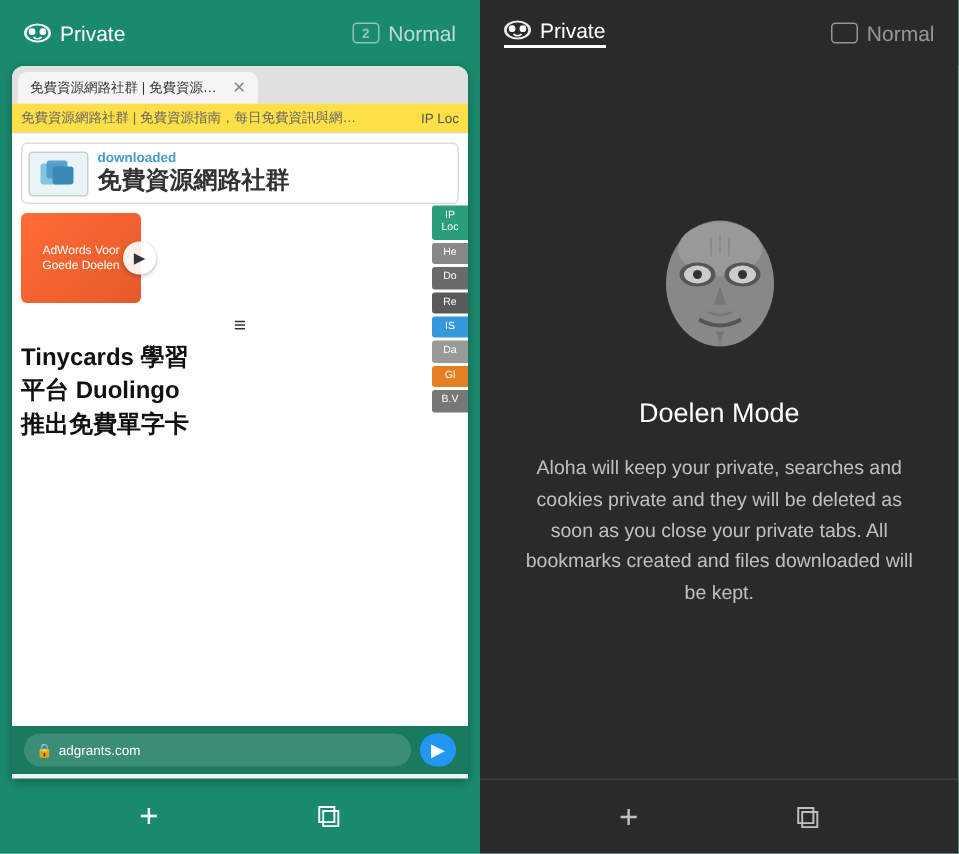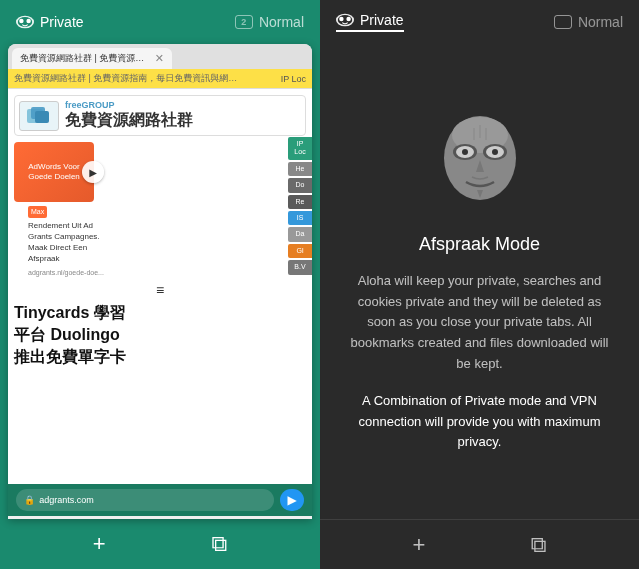--- a/index.html
+++ b/index.html
@@ -467,36 +467,29 @@
 
         <div class="freegroup-header">
           <div class="freegroup-logo">
             <svg width="28" height="22" viewBox="0 0 28 22">
               <rect x="2" y="4" width="16" height="14" rx="2" fill="#6bb8d4" opacity="0.8"></rect>
               <rect x="6" y="2" width="14" height="12" rx="2" fill="#4a9bc5" opacity="0.9"></rect>
               <rect x="10" y="6" width="14" height="12" rx="2" fill="#3a8ab5"></rect>
             </svg>
           </div>
           <div class="freegroup-text">
-            <span class="freegroup-brand">freeGROUP</span>
+            <span class="freegroup-brand">downloaded</span>
             <span class="freegroup-chinese">免費資源網路社群</span>
           </div>
         </div>
 
         <div class="ad-card">
           <div class="ad-image">
             <span style="font-size:8px;line-height:1.3;">AdWords Voor<br>Goede Doelen</span>
             <div class="play-button">▶</div>
-          </div>
-          <div style="padding-left:14px;">
-            <div class="ad-text">
-              <span style="display:inline-block;background:#ff6b35;color:white;font-size:7px;padding:1px 3px;border-radius:2px;margin-bottom:2px;">Max</span><br>
-              Rendement Uit Ad<br>Grants Campagnes.<br>Maak Direct Een<br>Afspraak
-            </div>
-            <div class="ad-source">adgrants.nl/goede-doe...</div>
           </div>
         </div>
 
         <div class="right-side-tabs">
           <div class="side-tab green">IP<br>Loc</div>
           <div class="side-tab" style="background:#888;">He</div>
           <div class="side-tab" style="background:#6a6a6a;">Do</div>
           <div class="side-tab" style="background:#5a5a5a;">Re</div>
           <div class="side-tab blue">IS</div>
           <div class="side-tab" style="background:#999;">Da</div>
@@ -577,26 +570,25 @@
         <path d="M42 67 Q50 71 58 67" stroke="#777" stroke-width="1.5" fill="none"></path>
 
         <path d="M47 80 L50 88 L53 80" fill="#777"></path>
 
         <line x1="44" y1="18" x2="44" y2="30" stroke="#777" stroke-width="1" opacity="0.5"></line>
         <line x1="50" y1="15" x2="50" y2="28" stroke="#777" stroke-width="1" opacity="0.5"></line>
         <line x1="56" y1="18" x2="56" y2="30" stroke="#777" stroke-width="1" opacity="0.5"></line>
       </svg>
     </div>
 
-    <div class="private-title">Afspraak Mode</div>
+    <div class="private-title">Doelen Mode</div>
 
     <div class="private-description">Aloha will keep your private, searches and cookies private and they will be deleted as soon as you close your private tabs. All bookmarks created and files downloaded will be kept.</div>
 
 
-    <div class="private-highlight">A Combination of Private mode and VPN connection will provide you with maximum privacy.</div>
   </div>
 
   <div class="right-bottom-toolbar">
     <div class="right-toolbar-btn">
       <span>+</span>
     </div>
     <div class="right-toolbar-btn">
       <span>⧉</span>
     </div>
   </div>

